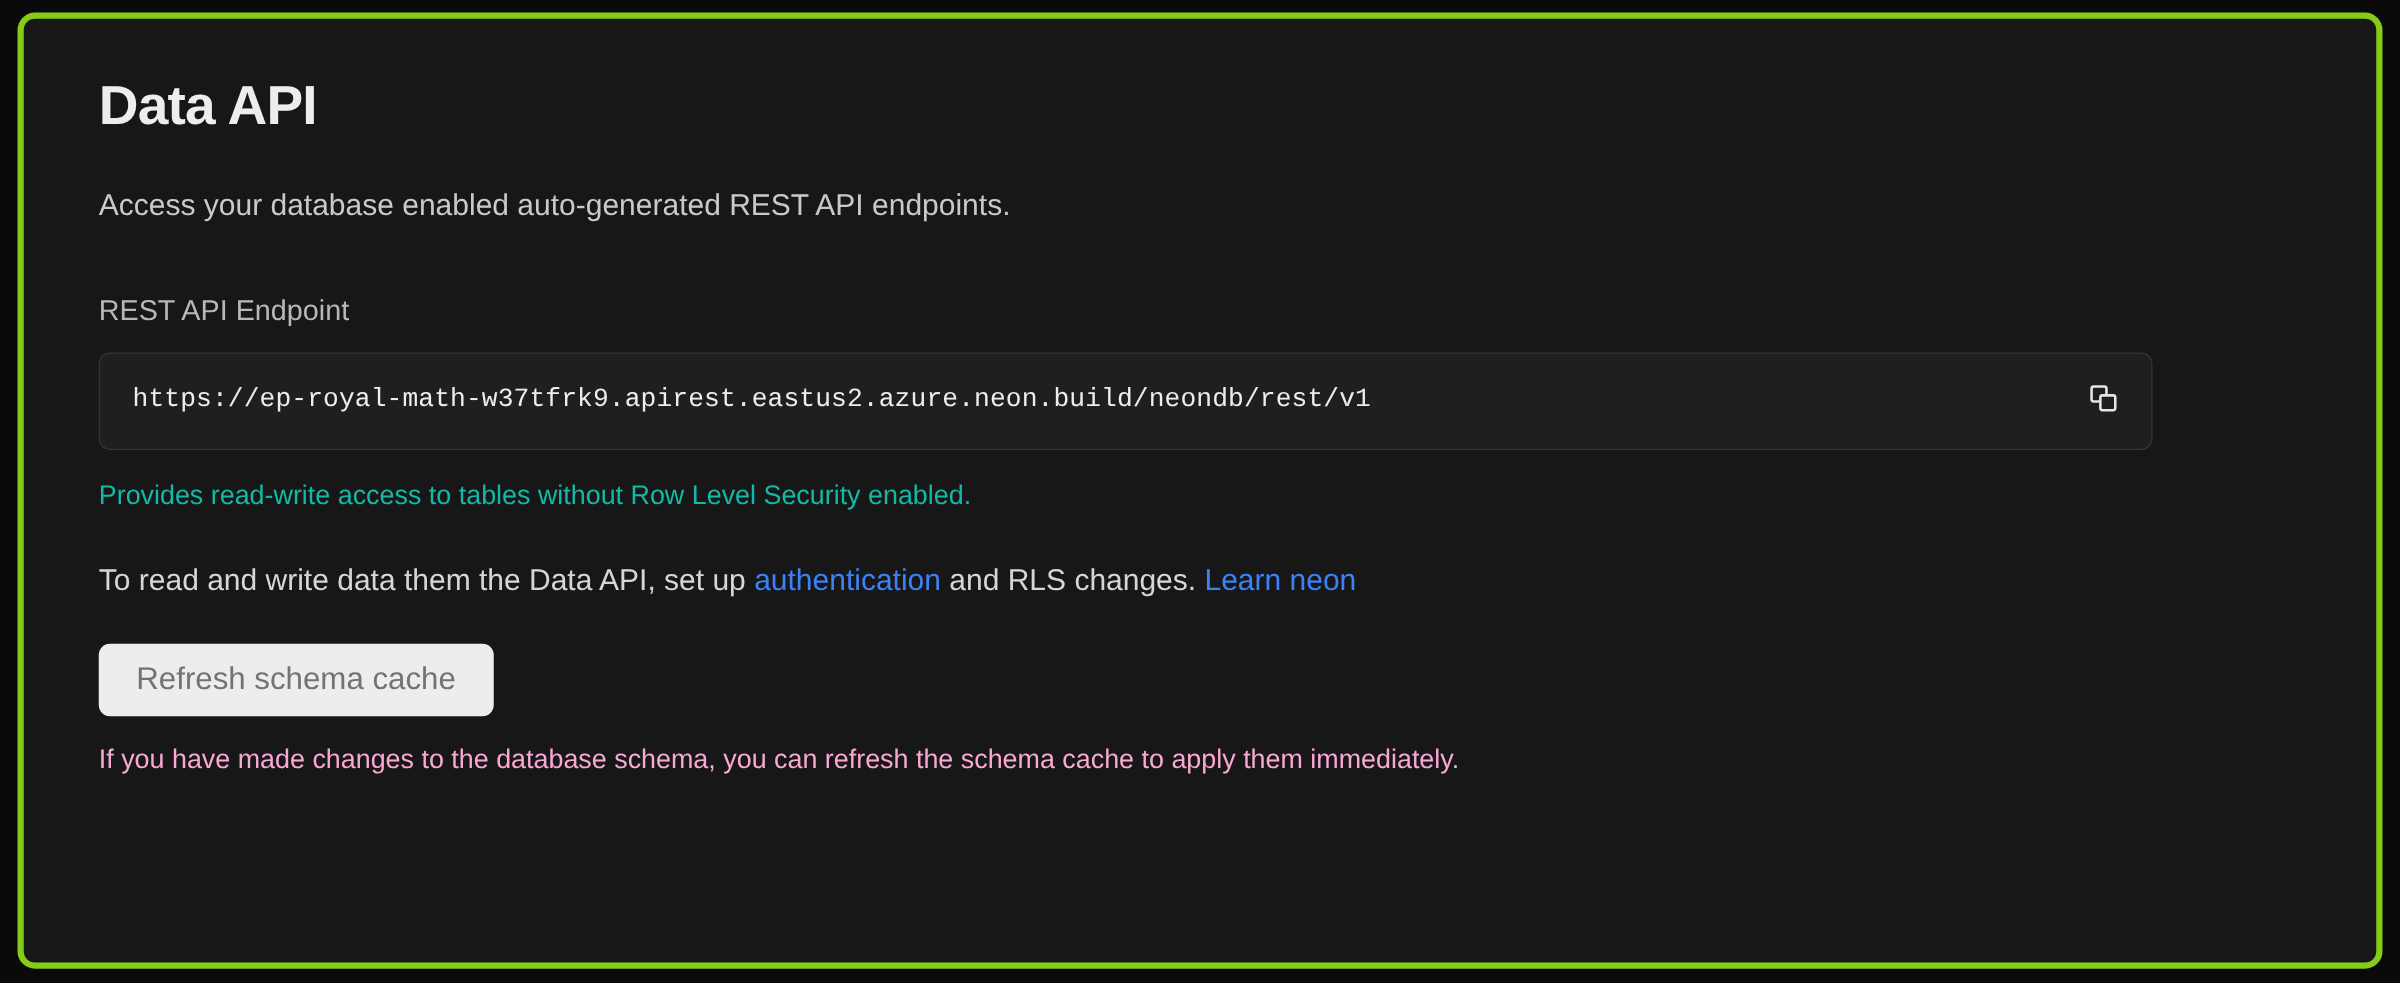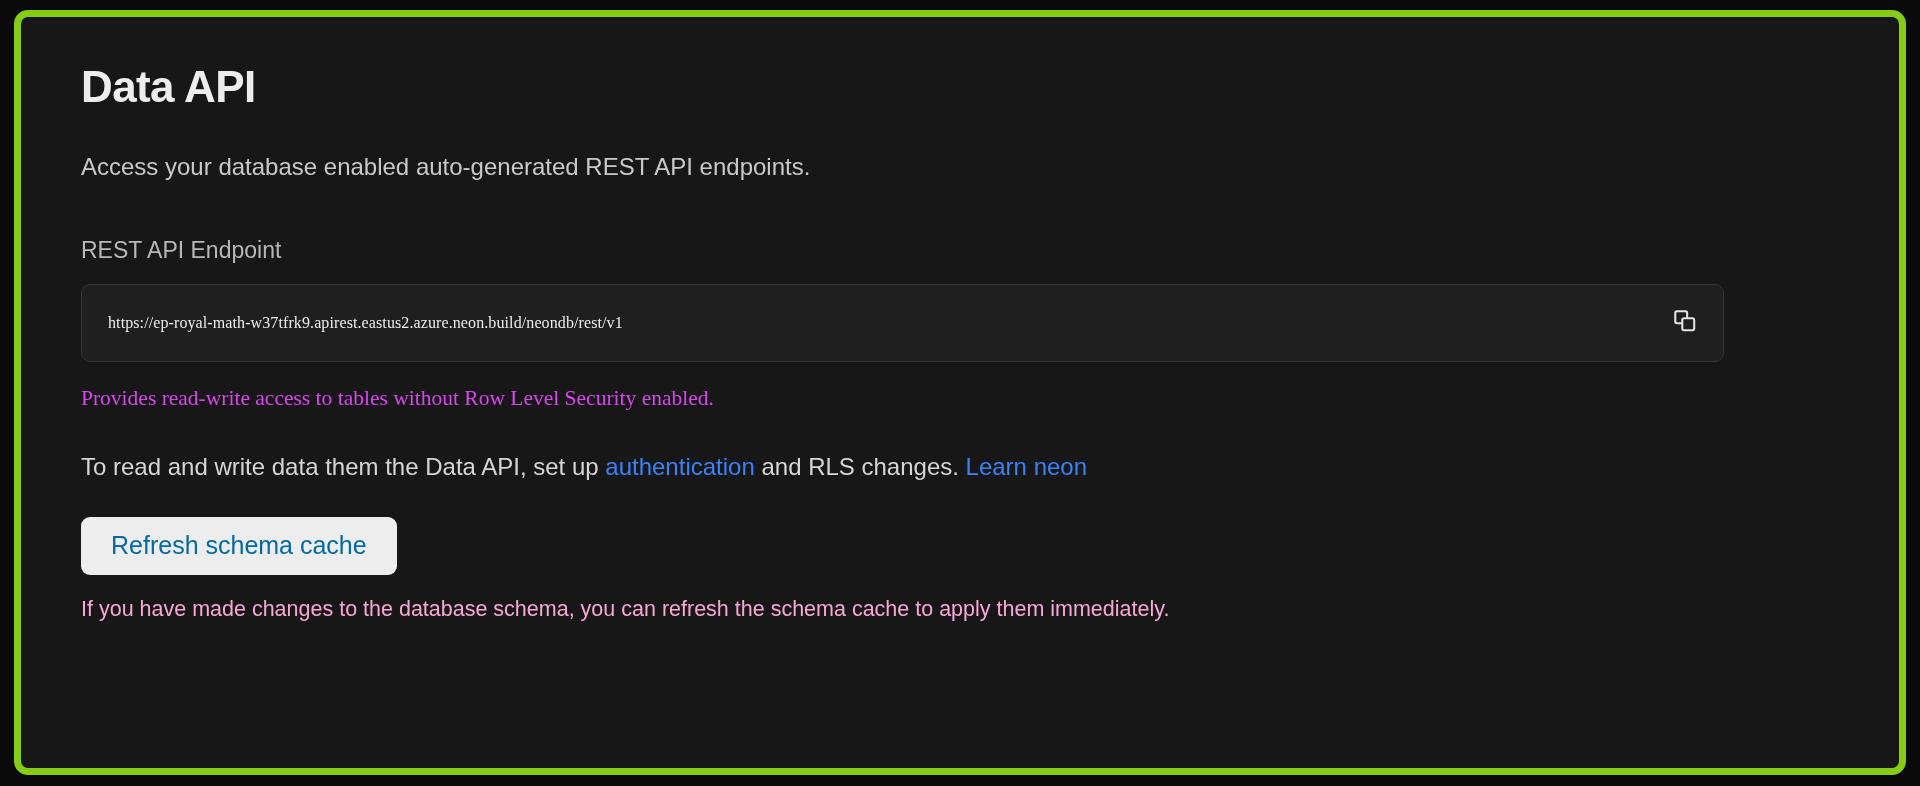--- a/index.html
+++ b/index.html
@@ -24,21 +24,21 @@
     box-sizing: border-box;
     padding: 10px 14px 11px 14px;
   }
 
   .card {
     position: relative;
     width: 100%;
     height: 100%;
     box-sizing: border-box;
     background: #171717;
-    border: 7px solid #84cc16;
+    border: 5px solid #84cc16;
     border-radius: 14px;
     padding: 46px 0 0 60px;
     overflow: hidden;
   }
 
   .card-title {
     font-size: 44px;
     line-height: 1.1;
     font-weight: 700;
     color: #ededed;
@@ -71,22 +71,22 @@
     background: #1f1f1f;
     border: 1px solid #353535;
     border-radius: 9px;
     display: flex;
     align-items: center;
     padding: 0 16px 0 26px;
   }
 
   .endpoint-value {
     flex: 1 1 auto;
-    font-family: Liberation Serif, serif;
-    font-size: 16px;
+    font-family: Liberation Mono, monospace;
+    font-size: 21px;
     letter-spacing: 0.1px;
     color: #ededed;
     white-space: nowrap;
     overflow: hidden;
     text-overflow: ellipsis;
     background: transparent;
     border: none;
     outline: none;
     padding: 0;
   }
@@ -103,43 +103,42 @@
     border-radius: 6px;
     cursor: pointer;
     margin-left: 14px;
   }
   .copy-icon { display: block; }
 
   .hint {
     margin: 22px 0 0 0;
     font-size: 21.5px;
     line-height: 1.35;
-    color: #d946ef;
+    color: #14b8a6;
     font-weight: 400;
-    font-family: Liberation Serif, serif;
   }
 
   .policy-text {
     margin: 38px 0 0 0;
     font-size: 24px;
     line-height: 1.35;
     color: #d6d6d6;
     font-weight: 400;
   }
   .policy-text a {
     color: #3b82f6;
     text-decoration: none;
   }
 
   .refresh-btn {
     display: inline-block;
     margin-top: 34px;
     padding: 15px 30px;
     background: #ededed;
-    color: #0369a1;
+    color: #737373;
     border: none;
     border-radius: 9px;
     font-family: "Liberation Sans", sans-serif;
     font-size: 25px;
     font-weight: 500;
     line-height: 1.1;
     cursor: pointer;
   }
 
   .hint-bottom {

